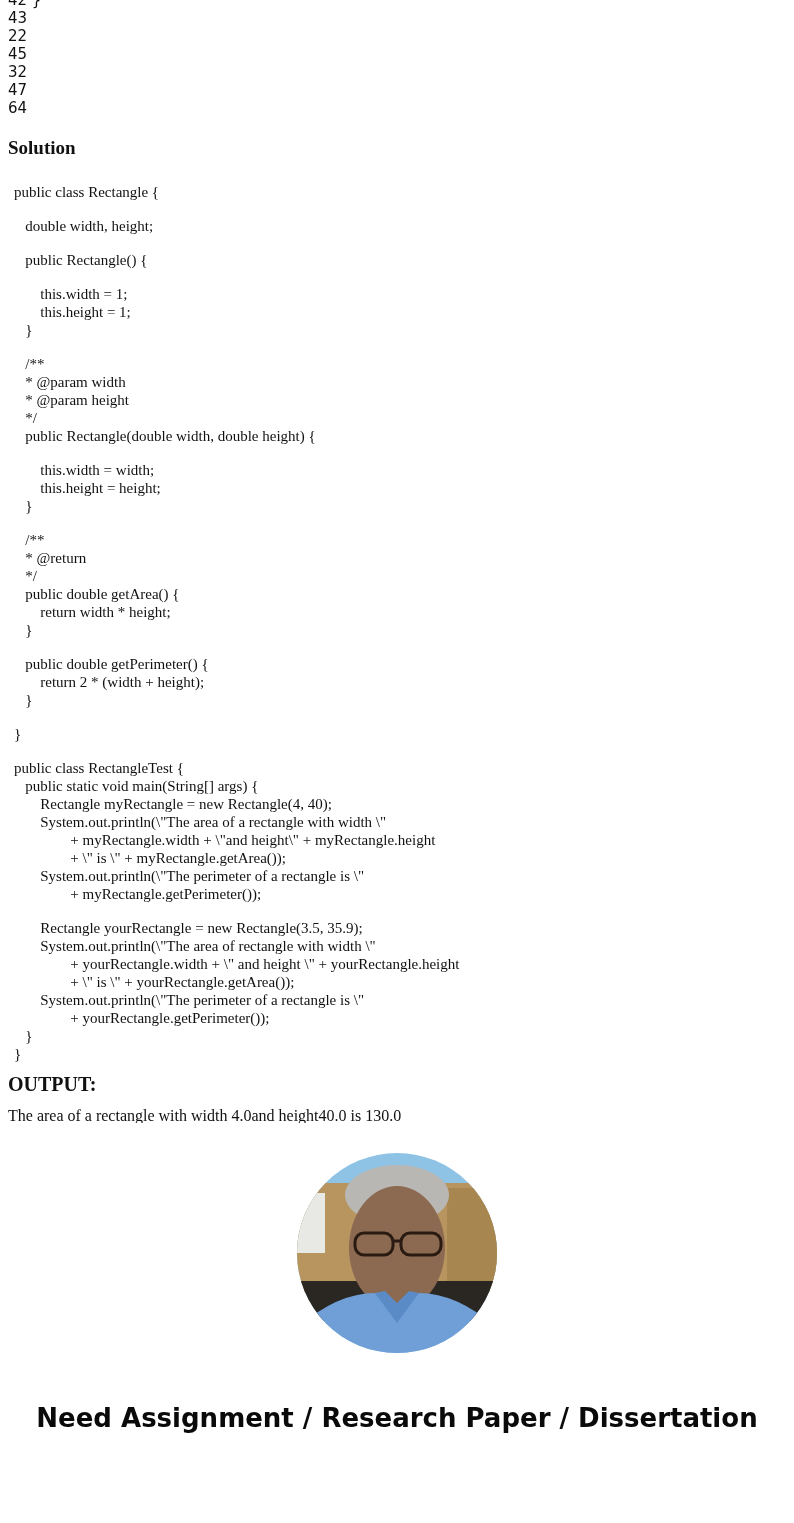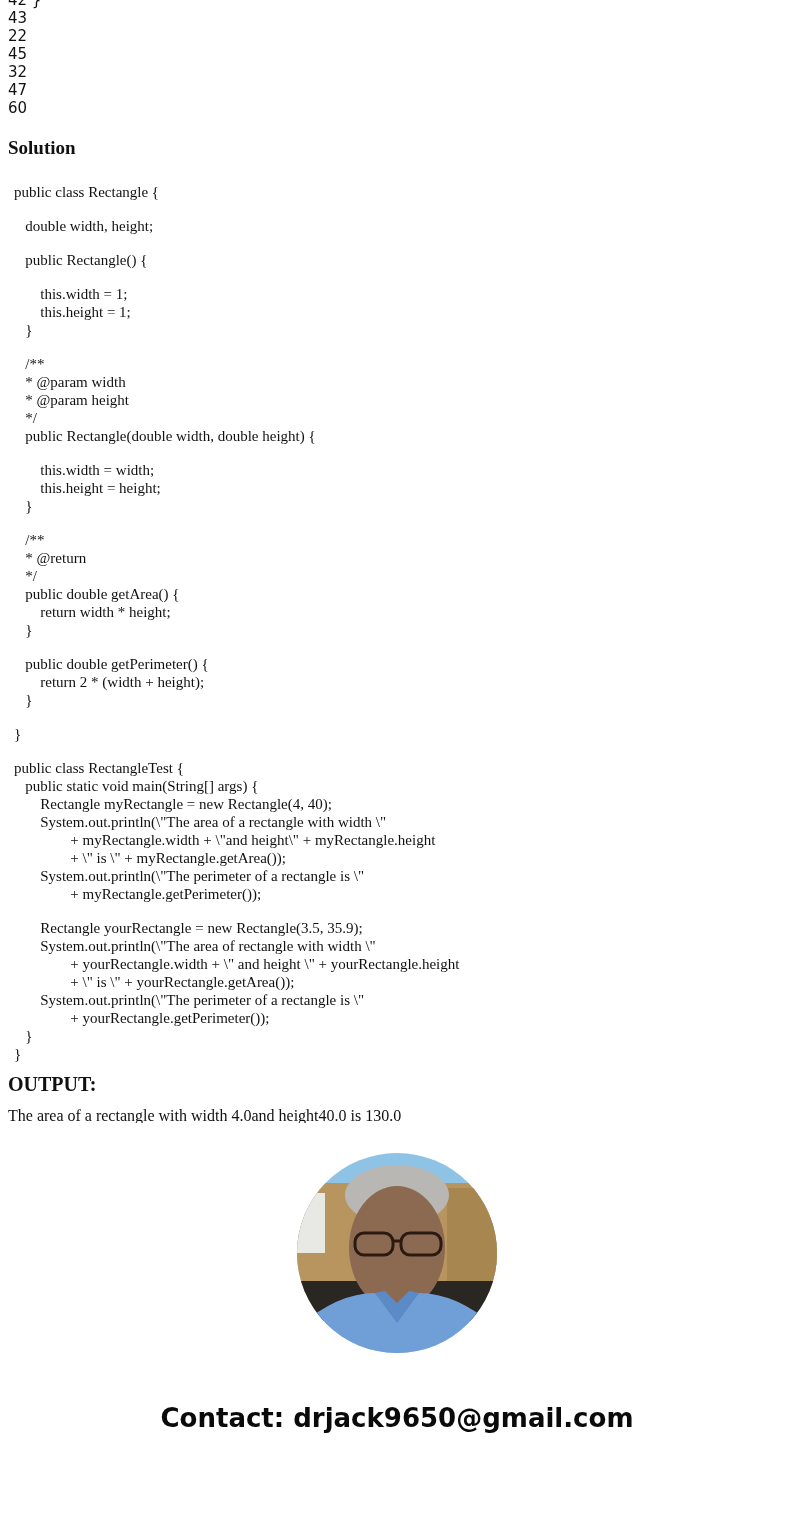--- a/index.html
+++ b/index.html
@@ -21,21 +21,21 @@
 </head>
 <body>
 
 <div class="line-nums">
   <div>42 }</div>
   <div>43</div>
   <div>22</div>
   <div>45</div>
   <div>32</div>
   <div>47</div>
-  <div>60</div>
+  <div>64</div>
 </div>
 
 <h3 class="solution-title">Solution</h3>
 
 <div class="code" id="code"><div>public class Rectangle {</div><div class="gap"></div><div>   double width, height;</div><div class="gap"></div><div>   public Rectangle() {</div><div class="gap"></div><div>       this.width = 1;</div><div>       this.height = 1;</div><div>   }</div><div class="gap"></div><div>   /**</div><div>   * @param width</div><div>   * @param height</div><div>   */</div><div>   public Rectangle(double width, double height) {</div><div class="gap"></div><div>       this.width = width;</div><div>       this.height = height;</div><div>   }</div><div class="gap"></div><div>   /**</div><div>   * @return</div><div>   */</div><div>   public double getArea() {</div><div>       return width * height;</div><div>   }</div><div class="gap"></div><div>   public double getPerimeter() {</div><div>       return 2 * (width + height);</div><div>   }</div><div class="gap"></div><div>}</div><div class="gap"></div><div>public class RectangleTest {</div><div>   public static void main(String[] args) {</div><div>       Rectangle myRectangle = new Rectangle(4, 40);</div><div>       System.out.println(\"The area of a rectangle with width \"</div><div>               + myRectangle.width + \"and height\" + myRectangle.height</div><div>               + \" is \" + myRectangle.getArea());</div><div>       System.out.println(\"The perimeter of a rectangle is \"</div><div>               + myRectangle.getPerimeter());</div><div class="gap"></div><div>       Rectangle yourRectangle = new Rectangle(3.5, 35.9);</div><div>       System.out.println(\"The area of rectangle with width \"</div><div>               + yourRectangle.width + \" and height \" + yourRectangle.height</div><div>               + \" is \" + yourRectangle.getArea());</div><div>       System.out.println(\"The perimeter of a rectangle is \"</div><div>               + yourRectangle.getPerimeter());</div><div>   }</div><div>}</div></div>
 
 <div class="output-label">OUTPUT:</div>
 <div class="output-clip">The area of a rectangle with width 4.0and height40.0 is 130.0</div>
 
 <div class="avatar">
@@ -49,14 +49,14 @@
     <ellipse cx="100" cy="95" rx="48" ry="62" fill="#8c6a52"></ellipse>
     <rect x="58" y="80" width="38" height="22" rx="9" fill="none" stroke="#2a1a12" stroke-width="3"></rect>
     <rect x="104" y="80" width="40" height="22" rx="9" fill="none" stroke="#2a1a12" stroke-width="3"></rect>
     <line x1="96" y1="88" x2="104" y2="88" stroke="#2a1a12" stroke-width="3"></line>
     <path d="M0 200 L0 175 Q40 140 78 140 L100 165 L122 140 Q160 140 200 175 L200 200 Z" fill="#6f9fd6"></path>
     <path d="M78 140 L100 170 L122 140 L112 138 L100 150 L88 138 Z" fill="#5b8bc6"></path>
   </svg>
 </div>
 
 <div class="promo">
-  <div>Contact: drjack9650@gmail.com</div>
+  <div>Need Assignment / Research Paper / Dissertation</div>
 </div>
 
 </body></html>

